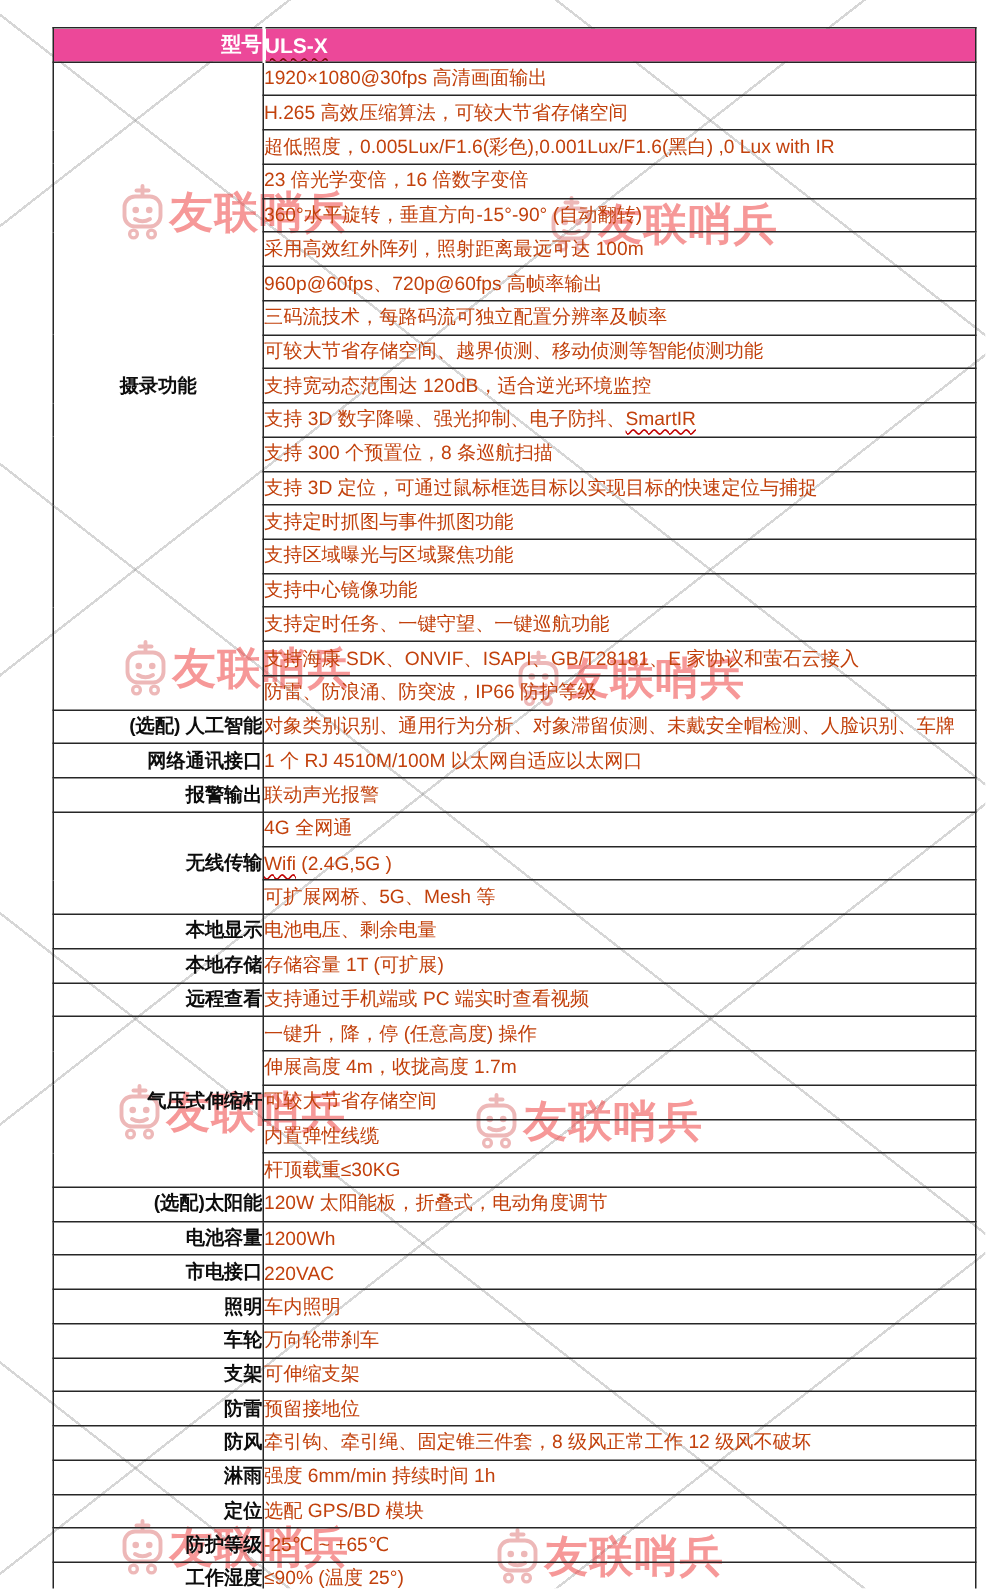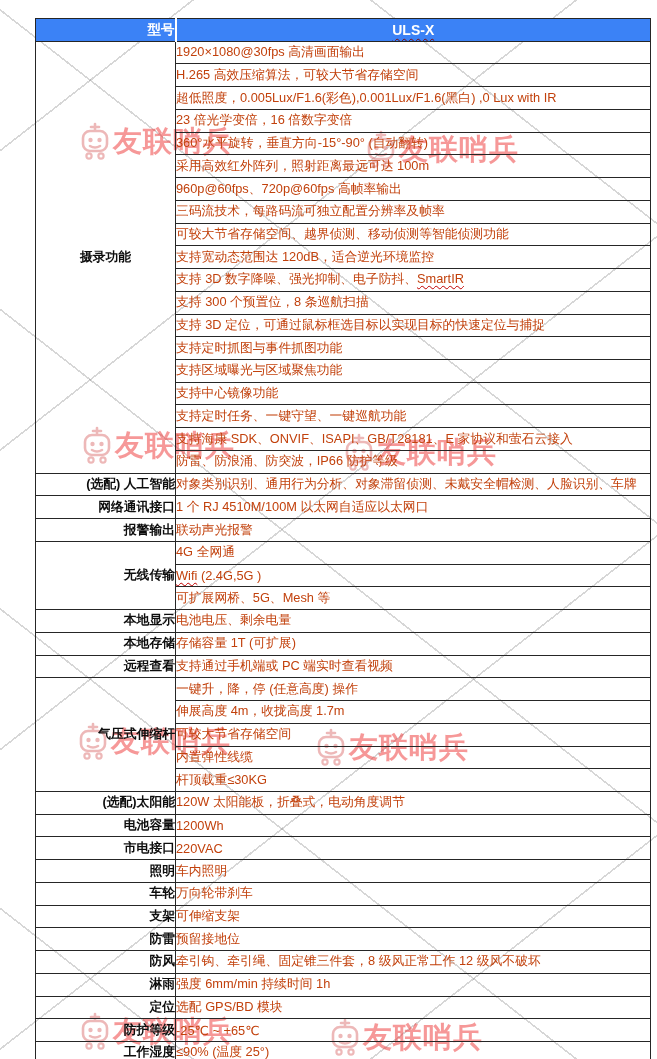--- a/index.html
+++ b/index.html
@@ -73,35 +73,35 @@
     padding-right: 0;
   }
   td.value {
     text-align: left;
     padding-left: 7px;
     font-size: 12.8px;
     color: #c2410c;
   }
   tr.header-row td {
     height: 22px;
-    background: #3b82f6;
+    background: #ec4899;
     border-color: #262626;
     margin-left: 27px;
   }
   td.hdr-label {
     color: #ffffff;
     font-weight: 700;
     text-align: right;
     padding-right: 7px;
     font-size: 13.5px;
   }
   td.hdr-value {
     color: #ffffff;
     font-weight: 700;
-    text-align: center;
+    text-align: left;
     padding-left: 9px;
     font-size: 14px;
     border-left: 2px solid #ffffff !important;
   }
   .squiggle {
     text-decoration: underline wavy #c00000 1px;
     text-underline-offset: 2px;
     text-align: right;
   }
   .squiggle-dark {

